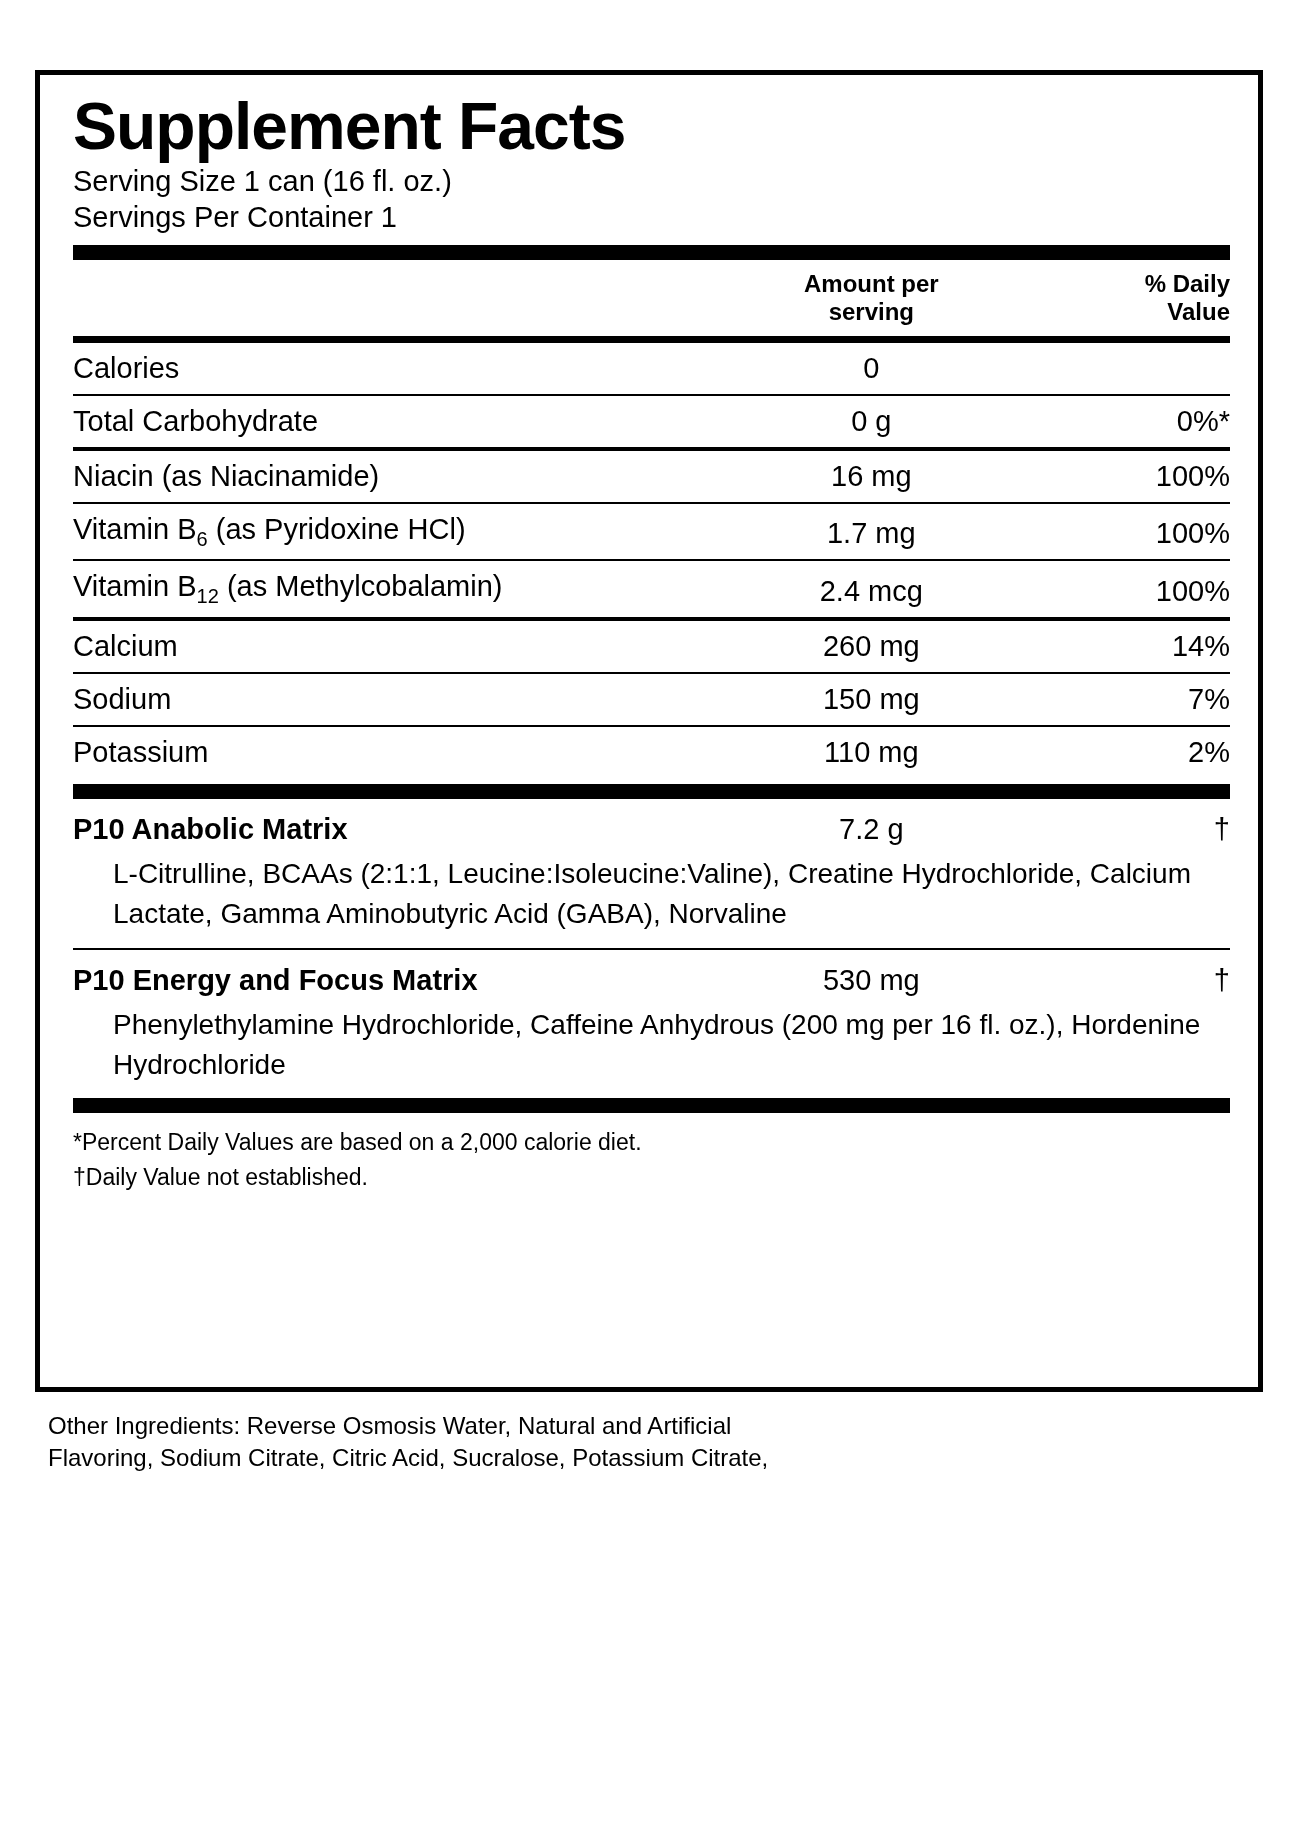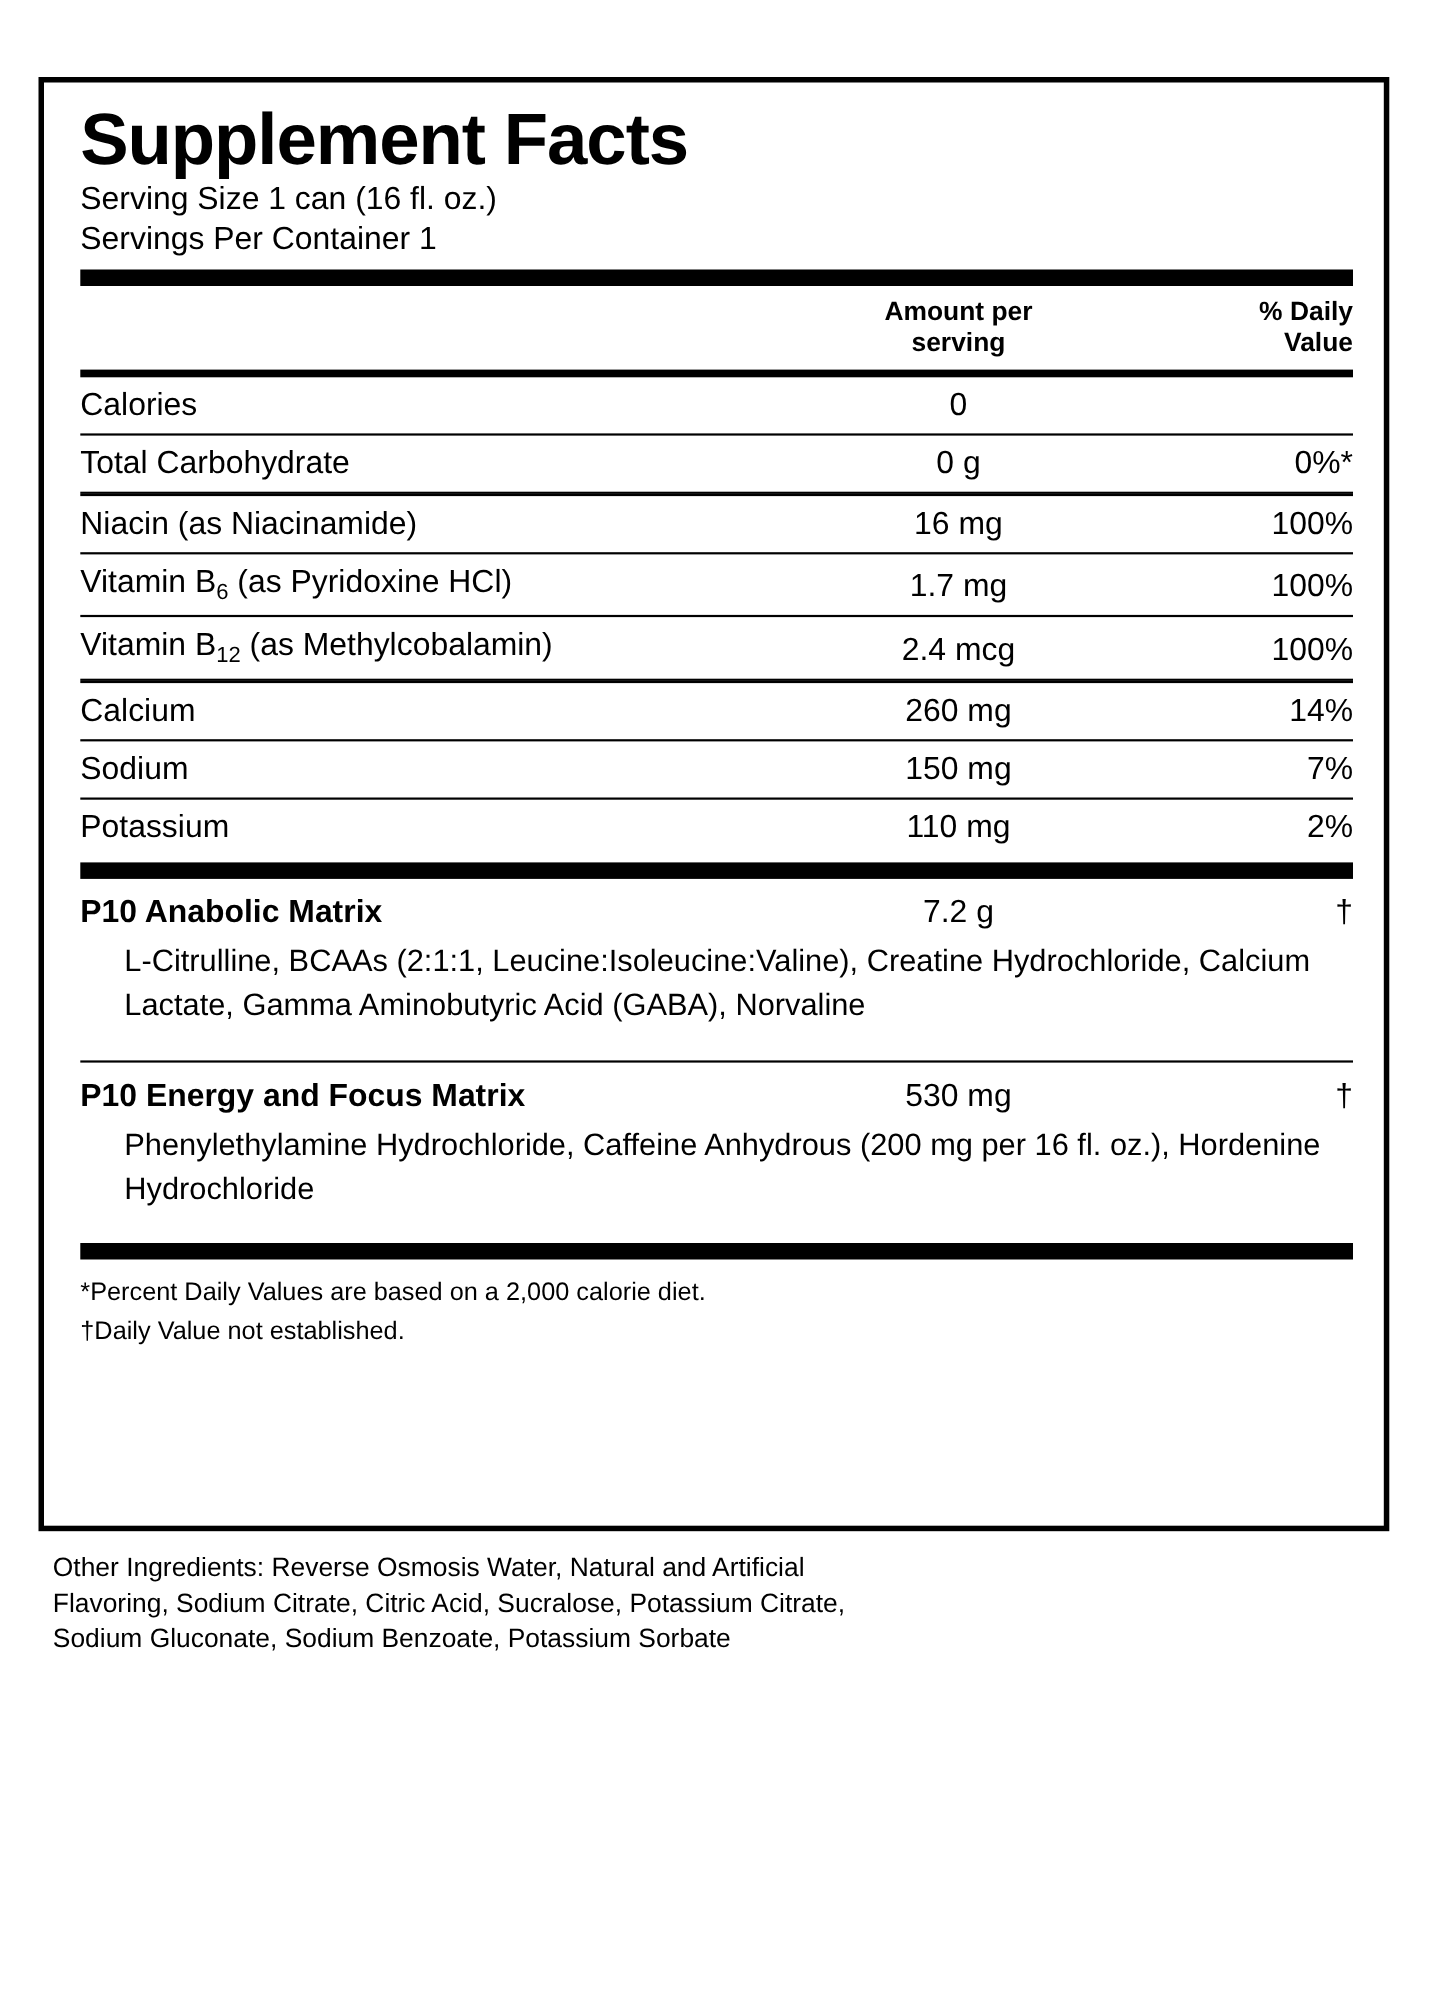--- a/index.html
+++ b/index.html
@@ -106,21 +106,21 @@
     padding-bottom: 6px !important;
   }
   .matrix-title .amt { text-align: center; font-weight: normal; }
   .matrix-title .dv { text-align: right; font-weight: normal; }
 
   .matrix-body {
     font-size: 28px;
     line-height: 1.42;
     padding-left: 40px;
     padding-top: 2px;
-    padding-bottom: 30px;
+    padding-bottom: 14px;
   }
 
   .footnotes {
     font-size: 23px;
     line-height: 1.5;
     padding-top: 12px;
   }
 
   .other {
     position: absolute;
@@ -344,16 +344,15 @@
         <div>*Percent Daily Values are based on a 2,000 calorie diet.</div>
         <div>†Daily Value not established.</div>
       </div>
 
     </div>
   </div>
 
   <div class="other">
     <div>Other Ingredients: Reverse Osmosis Water, Natural and Artificial</div>
     <div>Flavoring, Sodium Citrate, Citric Acid, Sucralose, Potassium Citrate,</div>
-    <div class="lastline">Sodium Gluconate, Sodium Benzoate, Potassium Sorbate</div>
   </div>
 
 </div>
 
 </body></html>

